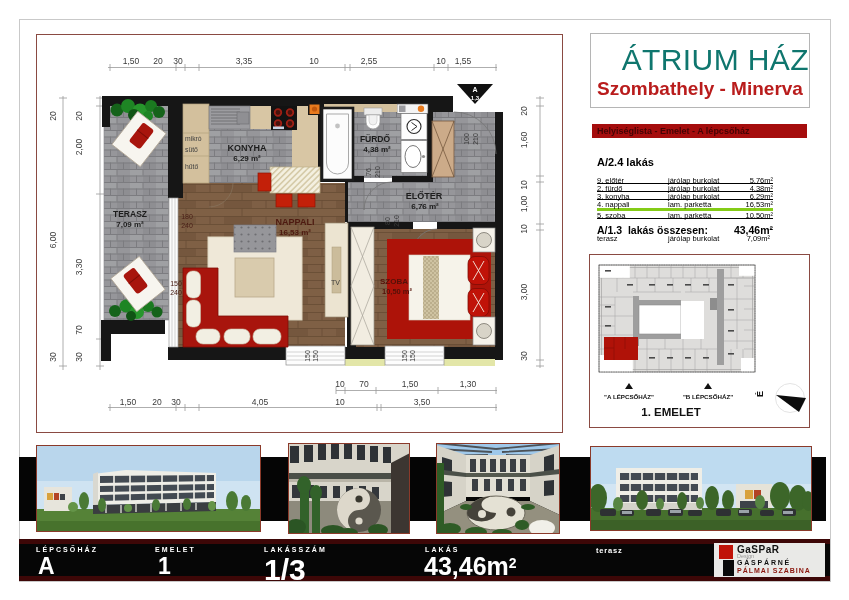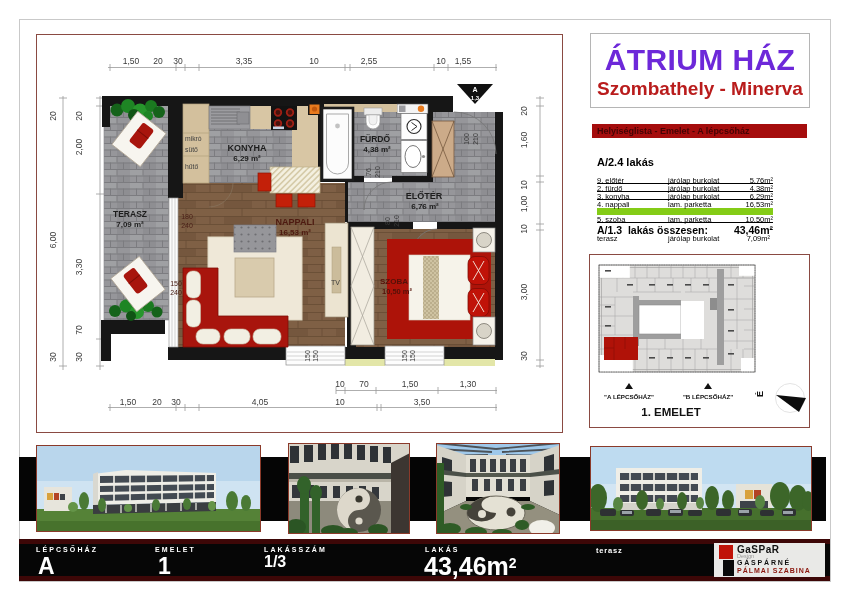--- a/index.html
+++ b/index.html
@@ -400,34 +400,34 @@
   <text transform="rotate(-90,380,172)" x="380" y="172">210</text>
   <text transform="rotate(-90,390,221)" x="390" y="221">80</text>
   <text transform="rotate(-90,399,221)" x="399" y="221">210</text>
   <text transform="rotate(-90,469,139)" x="469" y="139">100</text>
   <text transform="rotate(-90,478,139)" x="478" y="139">210</text>
 </g>
 </svg>
 
 <div class="abs" style="left:590px;top:33px;width:218px;height:73px;border:1px solid #b5b5b5;text-align:center;">
 
-  <div style="font-size:30px;font-weight:bold;color:#6d28d9;letter-spacing:0.4px;margin-top:8.5px;">ÁTRIUM HÁZ</div>
+  <div style="font-size:30px;font-weight:normal;color:#0f766e;letter-spacing:0.4px;margin-top:8.5px;text-align:right;">ÁTRIUM HÁZ</div>
 
   <div style="font-size:19px;font-weight:bold;color:#b91c1c;margin-top:1px;">Szombathely - Minerva</div>
 </div>
 
 <div class="abs" style="left:592px;top:124px;width:215px;height:14px;background:#a50d0d;color:#440404;font-size:9px;font-weight:bold;line-height:14px;padding-left:5px;box-sizing:border-box;">Helyiséglista - Emelet - A lépcsőház</div>
 
 <div class="abs" style="left:597px;top:156px;font-size:11px;font-weight:bold;color:#000;">A/2.4 lakás</div>
 
 <div class="abs" style="left:597px;top:175.5px;width:176px;font-size:7.5px;color:#000;">
   <div style="border-bottom:1px solid #000;height:7.3px;position:relative;"><span>9. előtér</span><span style="position:absolute;left:71px;">járólap burkolat</span><span style="position:absolute;right:0;">5,76m²</span></div>
   <div style="border-bottom:1px solid #000;height:7.3px;position:relative;"><span>2. fürdő</span><span style="position:absolute;left:71px;">járólap burkolat</span><span style="position:absolute;right:0;">4,38m²</span></div>
   <div style="border-bottom:1px solid #000;height:7.3px;position:relative;"><span>3. konyha</span><span style="position:absolute;left:71px;">járólap burkolat</span><span style="position:absolute;right:0;">6,29m²</span></div>
-  <div style="border-bottom:7px solid #84cc16;height:7.3px;position:relative;"><span>4. nappali</span><span style="position:absolute;left:71px;">lam. parketta</span><span style="position:absolute;right:0;">16,53m²</span></div>
+  <div style="border-bottom:3px solid #84cc16;height:7.3px;position:relative;"><span>4. nappali</span><span style="position:absolute;left:71px;">lam. parketta</span><span style="position:absolute;right:0;">16,53m²</span></div>
   <div style="border-bottom:1px solid #000;height:7.3px;position:relative;"><span>5. szoba</span><span style="position:absolute;left:71px;">lam. parketta</span><span style="position:absolute;right:0;">10,50m²</span></div>
 </div>
 
 <div class="abs" style="left:597px;top:224px;width:176px;font-size:10.5px;font-weight:bold;color:#000;">A/1.3&nbsp; lakás összesen:<span style="position:absolute;right:0;">43,46m²</span></div>
 
 <div class="abs" style="left:597px;top:234px;width:176px;font-size:7.5px;color:#000;">terasz<span style="position:absolute;left:71px;">járólap burkolat</span><span style="position:absolute;right:3px;">7,09m²</span></div>
 
 <div class="abs" style="left:589px;top:254px;width:219px;height:172px;border:1px solid #8a4a42;"></div>
 
 <svg id="mini" class="abs" style="left:589px;top:254px;" width="219" height="173" viewBox="0 0 219 173">
@@ -732,21 +732,21 @@
 <div class="abs" style="left:36px;top:546px;color:#fff;font-size:7px;font-weight:bold;letter-spacing:2.1px;">LÉPCSŐHÁZ</div>
 
 <div class="abs" style="left:38px;top:553px;color:#fff;font-size:23px;font-weight:bold;">A</div>
 
 <div class="abs" style="left:155px;top:546px;color:#fff;font-size:7px;font-weight:bold;letter-spacing:2.1px;">EMELET</div>
 
 <div class="abs" style="left:158px;top:553px;color:#fff;font-size:23px;font-weight:bold;">1</div>
 
 <div class="abs" style="left:264px;top:546px;color:#fff;font-size:7px;font-weight:bold;letter-spacing:2.1px;">LAKÁSSZÁM</div>
 
-<div class="abs" style="left:264px;top:553px;color:#fff;font-size:16px;font-weight:bold;">1/3</div>
+<div class="abs" style="left:264px;top:553px;color:#fff;font-size:30px;font-weight:bold;">1/3</div>
 
 <div class="abs" style="left:425px;top:546px;color:#fff;font-size:7px;font-weight:bold;letter-spacing:2.1px;">LAKÁS</div>
 
 <div class="abs" style="left:424px;top:551.5px;color:#fff;font-size:25px;font-weight:bold;">43,46m<span style="font-size:14px;vertical-align:7px;">2</span></div>
 
 <div class="abs" style="left:596px;top:546px;color:#fff;font-size:7.5px;font-weight:bold;letter-spacing:0.8px;">terasz</div>
 
 <div class="abs" style="left:596px;top:551.5px;color:#fff;font-size:25px;font-weight:bold;margin-top:43px;">7,09m<span style="font-size:14px;vertical-align:7px;">2</span></div>
 
 <div class="abs" style="left:714px;top:543px;width:111px;height:34px;background:#e9e9e7;"></div>

